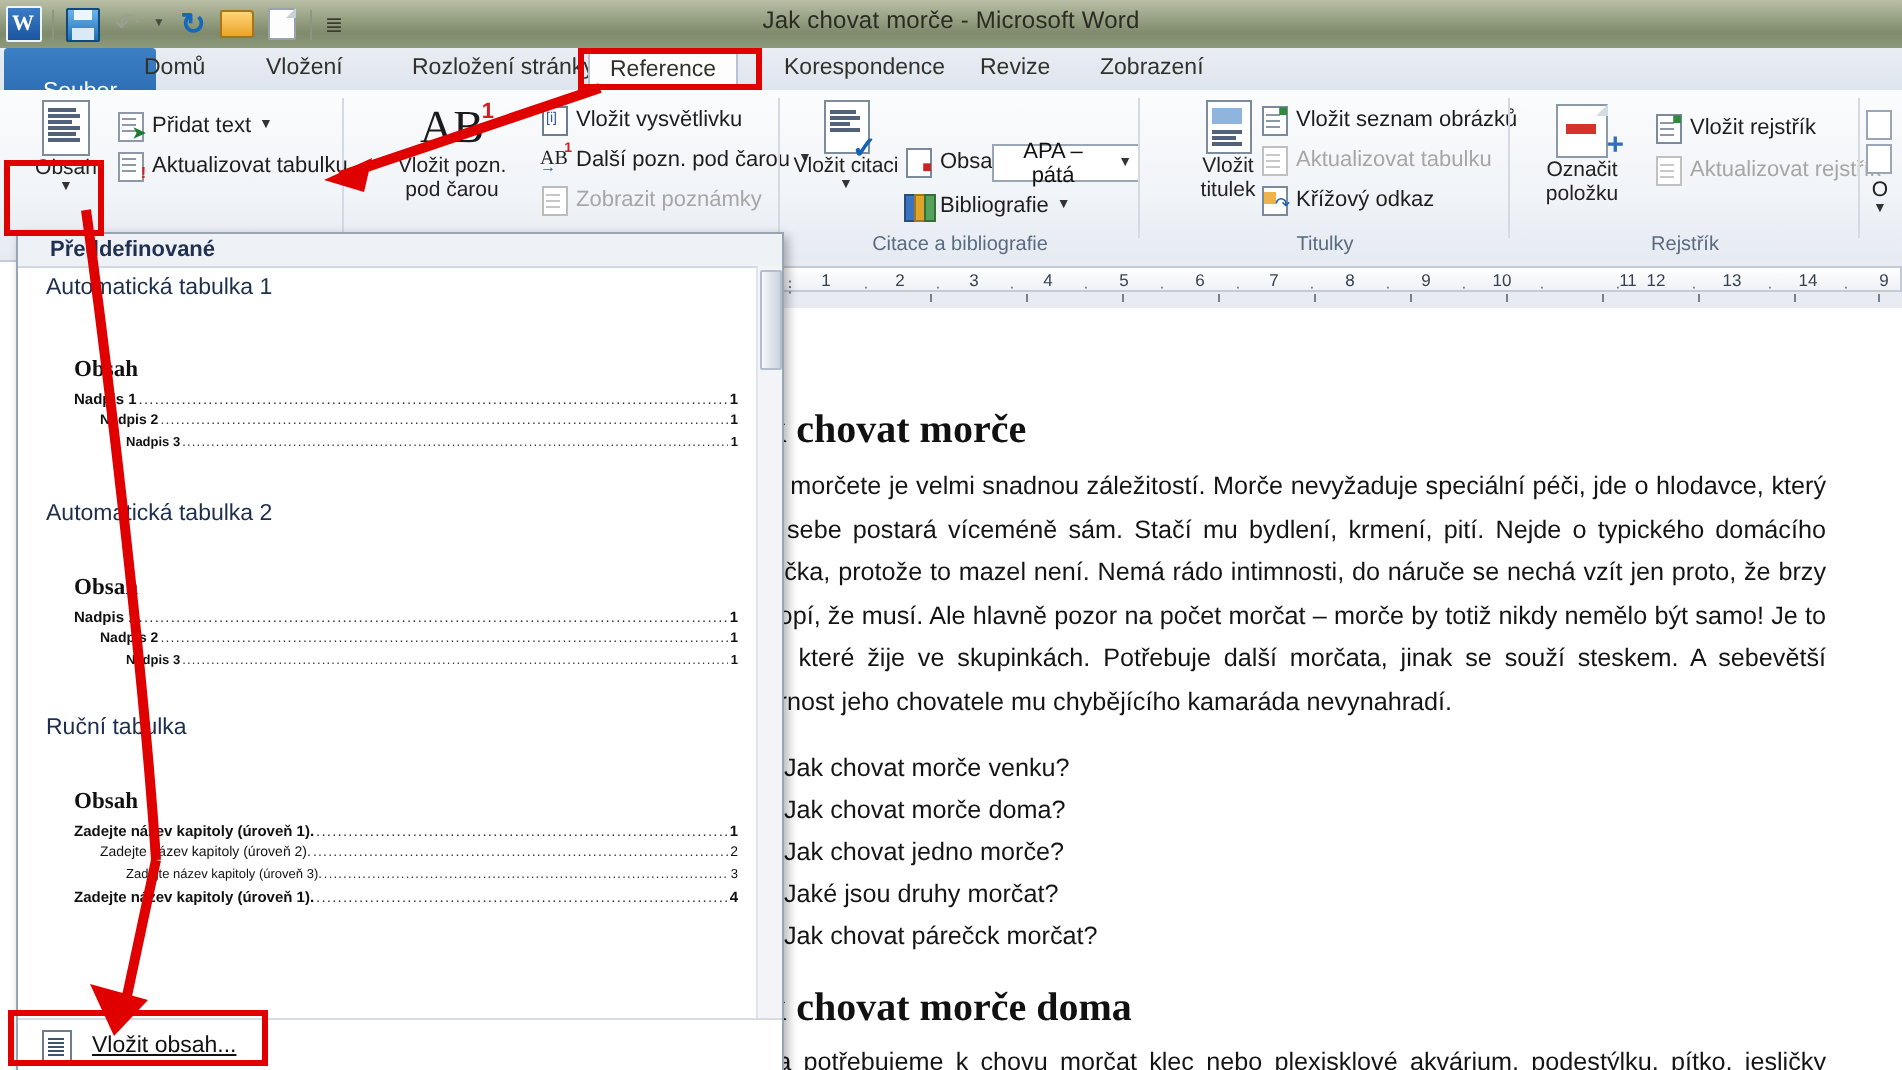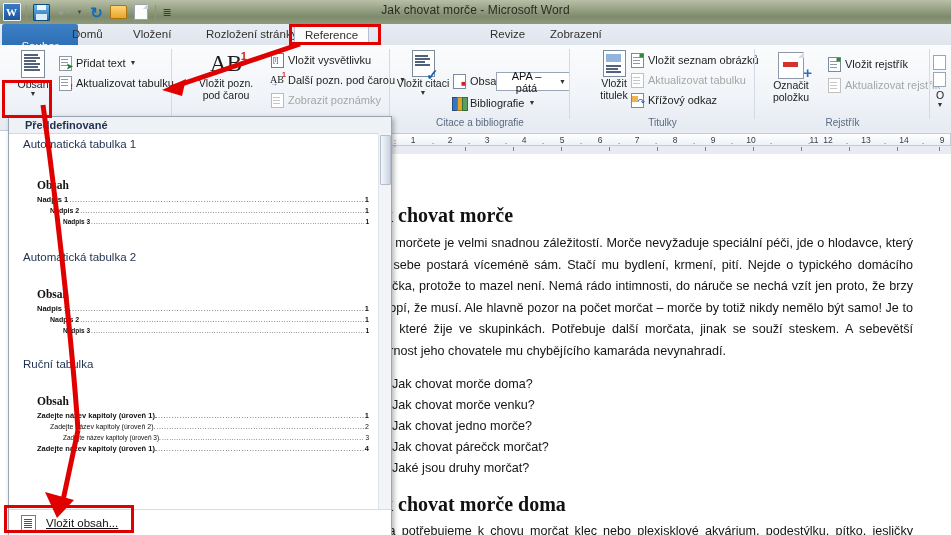--- a/index.html
+++ b/index.html
@@ -153,20 +153,21 @@
     </div>
     <div class="wintitle">Jak chovat morče - Microsoft Word</div>
   </div>
 
   <div class="tabstrip">
     <div class="tab file" style="left:2px;width:52px;text-align:center;padding:12px;">Soubor</div>
     <div class="tab" style="left:62px;">Domů</div>
     <div class="tab" style="left:123px;">Vložení</div>
     <div class="tab" style="left:196px;">Rozložení stránky</div>
     <div class="tab active" style="left:294px;">Reference</div>
+    <div class="tab" style="left:382px;">Korespondence</div>
     <div class="tab" style="left:480px;">Revize</div>
     <div class="tab" style="left:540px;">Zobrazení</div>
   </div>
 
   <div class="ribbon">
 
     <div class="group" style="left:0;width:172px">
       <div class="bigbtn" style="left:6px;top:3px;">
         <div class="bico">
           <div class="ico-tbl">
@@ -435,37 +436,37 @@
 
   <div class="doc">
     <div class="docpage">
       <div style="height:50px"></div>
       <div class="h1">Jak chovat morče</div>
       <div style="height:6px"></div>
       <p class="para">Chov morčete je velmi snadnou záležitostí. Morče nevyžaduje speciální péči, jde o hlodavce, který se o sebe postará víceméně sám. Stačí mu bydlení, krmení, pití. Nejde o typického domácího mazlíčka, protože to mazel není. Nemá rádo intimnosti, do náruče se nechá vzít jen proto, že brzy pochopí, že musí. Ale hlavně pozor na počet morčat – morče by totiž nikdy nemělo být samo! Je to zvíře, které žije ve skupinkách. Potřebuje další morčata, jinak se souží steskem. A sebevětší pozornost jeho chovatele mu chybějícího kamaráda nevynahradí.</p>
       <div style="height:12px"></div>
       <div class="bul">
           <span class="bdot">·</span>
-          <span>Jak chovat morče doma?</span>
+          <span>Jak chovat morče venku?</span>
         </div>
       <div class="bul">
           <span class="bdot">·</span>
-          <span>Jak chovat morče venku?</span>
+          <span>Jak chovat morče doma?</span>
         </div>
       <div class="bul">
           <span class="bdot">·</span>
           <span>Jak chovat jedno morče?</span>
         </div>
       <div class="bul">
           <span class="bdot">·</span>
-          <span>Jak chovat párečck morčat?</span>
+          <span>Jaké jsou druhy morčat?</span>
         </div>
       <div class="bul">
           <span class="bdot">·</span>
-          <span>Jaké jsou druhy morčat?</span>
+          <span>Jak chovat párečck morčat?</span>
         </div>
       <div style="height:14px"></div>
       <div class="h1">Jak chovat morče doma</div>
       <div style="height:5px"></div>
       <p class="para">Doma potřebujeme k chovu morčat klec nebo plexisklové akvárium, podestýlku, pítko, jesličky nebo krmelec, záchod, samotné krmení a ještě podestýlku. To je vše, nic jiného tito drobečci nevyžadují.</p>
     </div>
   </div>
 
   <div class="gallery">
     <div class="ghead">Předdefinované</div>

